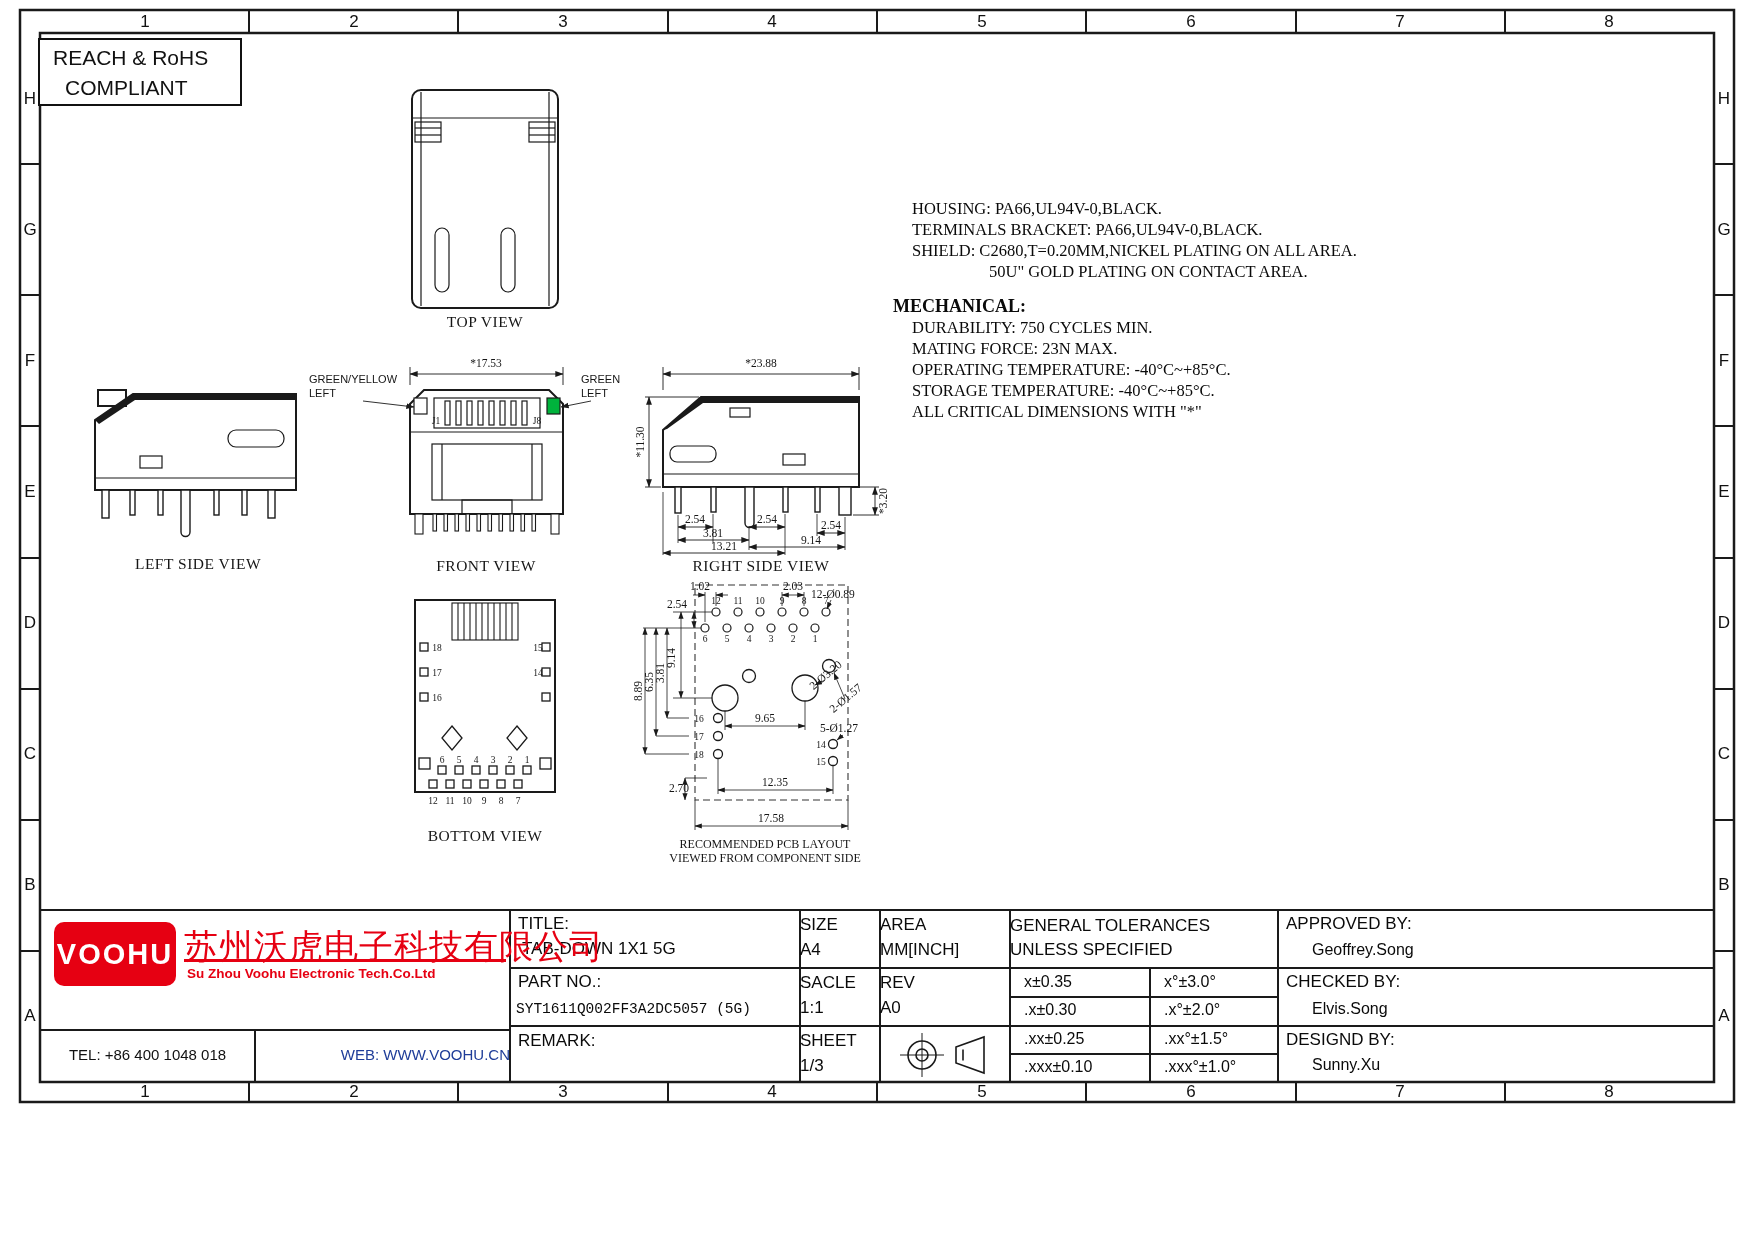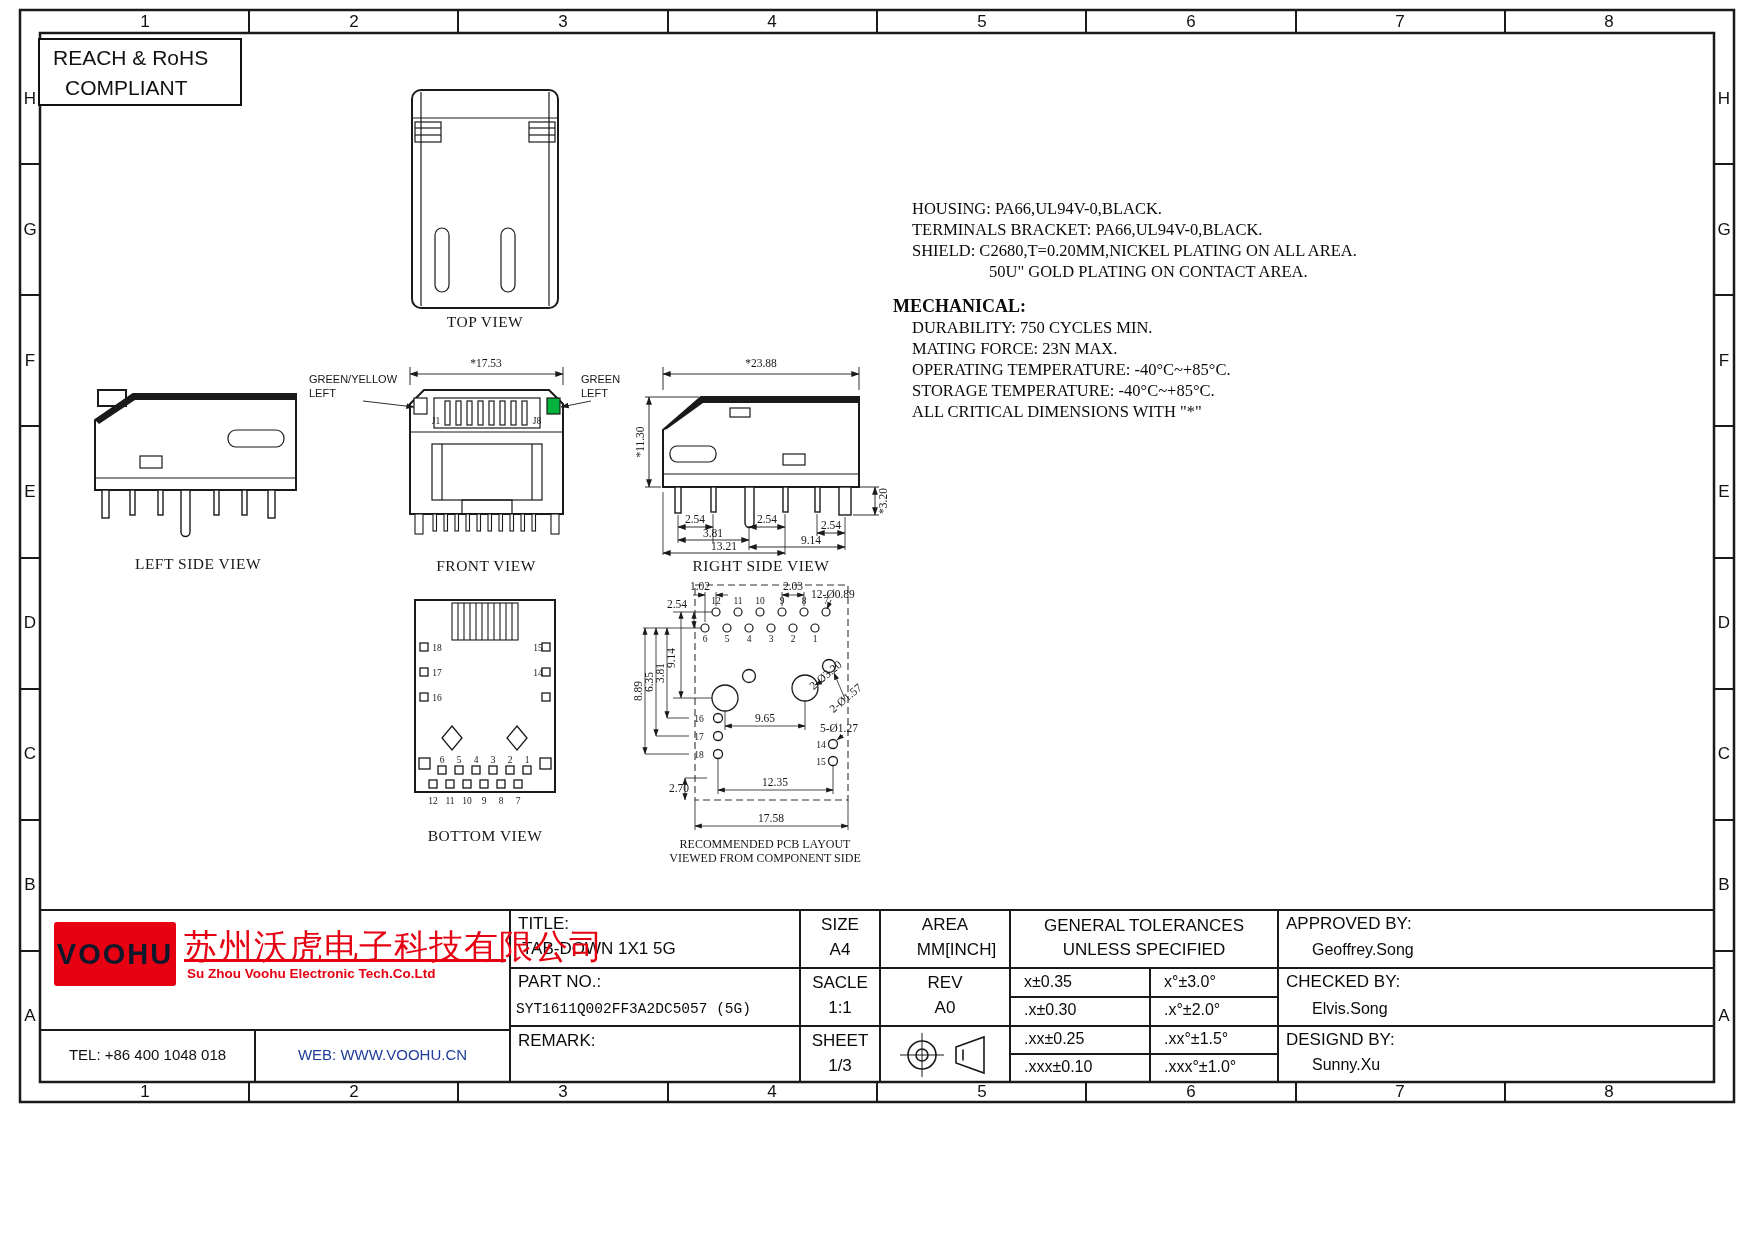--- a/index.html
+++ b/index.html
@@ -15,30 +15,30 @@
   .notes .hd2{margin-top:14px}
   .note-line{padding-left:19px;white-space:pre}
   .note-line.deep{padding-left:96px}
   svg text{fill:#161616;stroke:none;font-family:"Liberation Serif",serif}
   .dim{font-size:11.5px;text-anchor:middle}
   .pin{font-size:9.5px;text-anchor:middle}
   .cap{font-size:15.5px;text-anchor:middle;letter-spacing:.5px}
   .cap2{font-size:12px;text-anchor:middle}
   .lbl{font-size:11px;font-family:"Liberation Sans",sans-serif}
   .tb{position:absolute;font-size:17px;color:#0a0a0a}
-  .tb.c{text-align:center}
+  .tb.c{}
   .tb.v16{font-size:16px}
   .tb.mono18{font-family:Liberation Sans, sans-serif;font-size:17px}
   .tb.mono15{font-family:"Liberation Mono",monospace;font-size:14.5px}
-  .logo-badge{position:absolute;left:54px;top:922px;width:122px;height:64px;background:#e60012;color:#0f172a;border-radius:3px;display:flex;align-items:center;justify-content:center;font-weight:800;font-size:29px;letter-spacing:2px}
+  .logo-badge{position:absolute;left:54px;top:922px;width:122px;height:64px;background:#e60012;color:#ffffff;border-radius:10px;display:flex;align-items:center;justify-content:center;font-weight:800;font-size:29px;letter-spacing:2px}
   .cn{position:absolute;left:184px;top:924px;font-size:34px;font-weight:400;color:#e60012;letter-spacing:1px}
   .redline{position:absolute;left:184px;top:959px;width:322px;height:3px;background:#e60012}
   .en{position:absolute;left:187px;top:966px;font-size:13.5px;font-weight:600;color:#e60012}
   .tel{position:absolute;left:40px;top:1046px;width:215px;text-align:center;font-size:15px}
-  .web{position:absolute;left:255px;top:1046px;width:255px;text-align:center;font-size:15px;color:#1f3d99}
+  .web{position:absolute;left:255px;top:1046px;width:255px;text-align:right;font-size:15px;color:#1f3d99}
 </style>
 </head>
 <body>
 
 <div class="page">
 
   <svg class="abs" width="1754" height="1240" style="left:0;top:0">
     <defs>
       <marker id="arr" viewBox="0 0 10 10" markerWidth="9" markerHeight="9" refX="9.5" refY="5" orient="auto-start-reverse">
         <path d="M0,1.4 L10,5 L0,8.6 Z" fill="#1a1a1a"></path>

